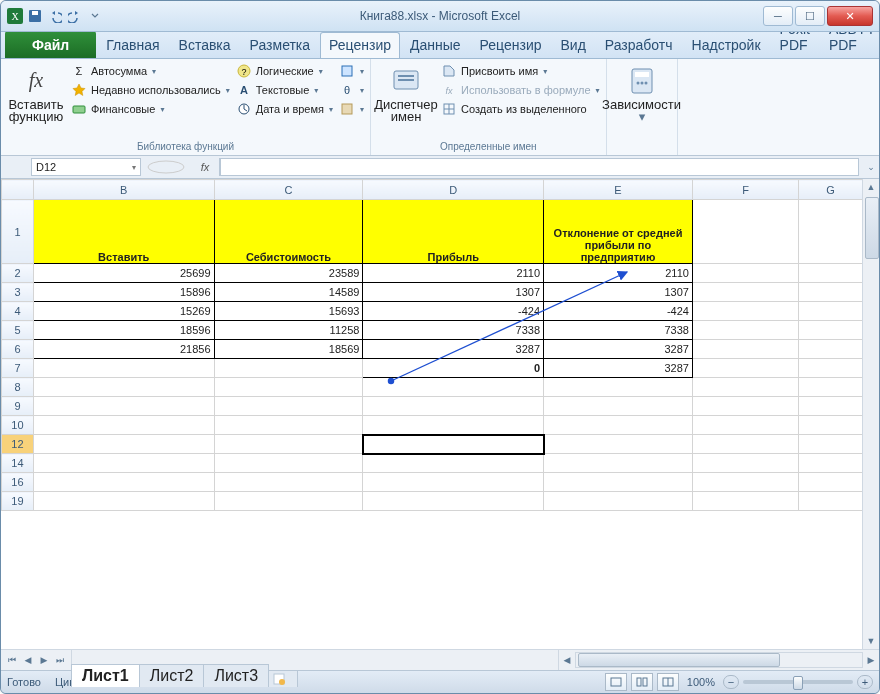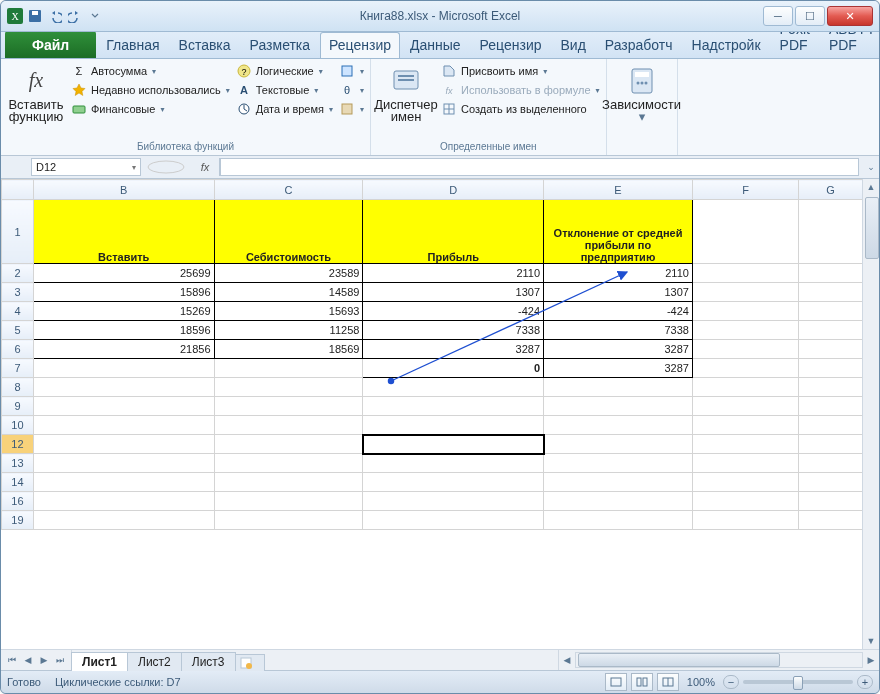--- a/index.html
+++ b/index.html
@@ -54,21 +54,21 @@
   .vscroll .arr { width:14px; height:16px; display:flex;align-items:center;justify-content:center; font-size:9px; color:#5b7893;}
   .vscroll .track { flex:1; width:14px; position:relative;}
   .vscroll .thumb { position:absolute; top:2px; left:1px; width:12px; height:60px; background:linear-gradient(#e9eff6,#cdd9e6); border:1px solid #aab9c8; border-radius:2px;}
   
   .arrow-line { position:absolute; pointer-events:none; }
   
   .sheet-bar { height:20px; background:#ecf0f5; border-top:1px solid #cfd8e2; display:flex; align-items:stretch;}
   .sheet-nav { display:flex; align-items:center; padding:0 4px; gap:2px; border-right:1px solid #cfd8e2;}
   .sheet-nav span { width:14px; text-align:center; font-size:9px; color:#5b7893;}
   .sheet-tabs { display:flex; align-items:flex-end;}
-  .sheet-tab { padding:2px 10px 2px; font-size:12px; border:1px solid #b8c7d6; border-bottom:none; background:#e1e9f2; margin-left:-1px; position:relative; top:1px;}
+  .sheet-tab { padding:2px 10px 2px; font-size:16px; border:1px solid #b8c7d6; border-bottom:none; background:#e1e9f2; margin-left:-1px; position:relative; top:17px;}
   .sheet-tab.active { background:#fff; font-weight:600;}
   .hscroll { margin-left:auto; flex:1; max-width:320px; display:flex; align-items:center; border-left:1px solid #cfd8e2;}
   .hscroll .arr { width:16px; text-align:center; font-size:9px; color:#5b7893;}
   .hscroll .track { flex:1; height:14px; background:#ecf0f5; border:1px solid #cfd8e2; position:relative;}
   .hscroll .thumb { position:absolute; left:2px; top:0; bottom:0; width:200px; background:linear-gradient(#e9eff6,#cdd9e6); border:1px solid #aab9c8; border-radius:2px;}
   
   .status { height:22px; background:linear-gradient(#e3ecf6,#cfdbe9); border-top:1px solid #b8c7d6; display:flex; align-items:center; padding:0 6px; gap:14px; font-size:11px; color:#3c5a78;}
   .status .right { margin-left:auto; display:flex; align-items:center; gap:4px;}
   .view-btn { width:20px; height:16px; border:1px solid #aab9c8; background:linear-gradient(#fdfefe,#e3edf7); display:flex;align-items:center;justify-content:center;}
   .zoom-slider { display:flex; align-items:center; gap:4px;}
@@ -448,29 +448,20 @@
           <tr class="below">
             <th class="rowh sel">12</th>
             <td class="empty"></td>
             <td class="empty"></td>
             <td class="empty selected-cell"></td>
             <td class="empty"></td>
             <td class="empty"></td>
             <td class="empty"></td>
           </tr>
           <tr class="below">
-            <th class="rowh">13</th>
-            <td class="empty"></td>
-            <td class="empty"></td>
-            <td class="empty"></td>
-            <td class="empty"></td>
-            <td class="empty"></td>
-            <td class="empty"></td>
-          </tr>
-          <tr class="below">
             <th class="rowh">14</th>
             <td class="empty"></td>
             <td class="empty"></td>
             <td class="empty"></td>
             <td class="empty"></td>
             <td class="empty"></td>
             <td class="empty"></td>
           </tr>
           <tr class="below">
             <th class="rowh">16</th>

